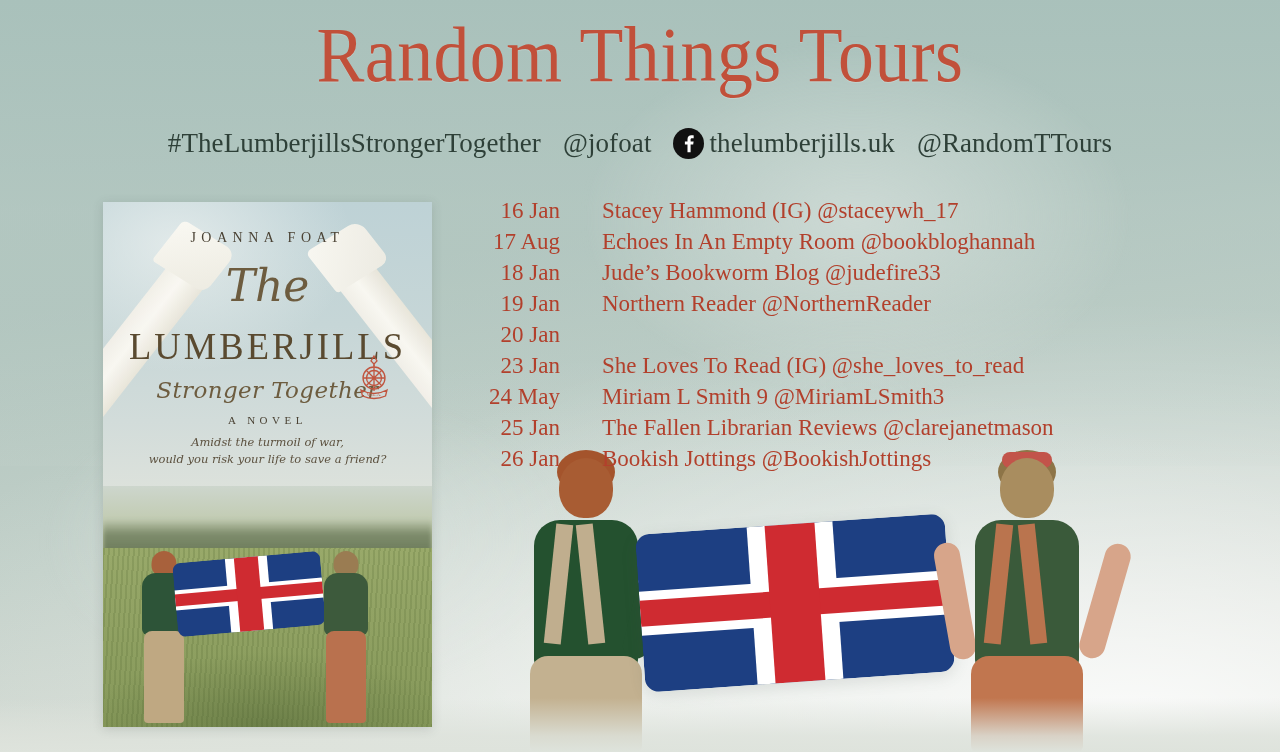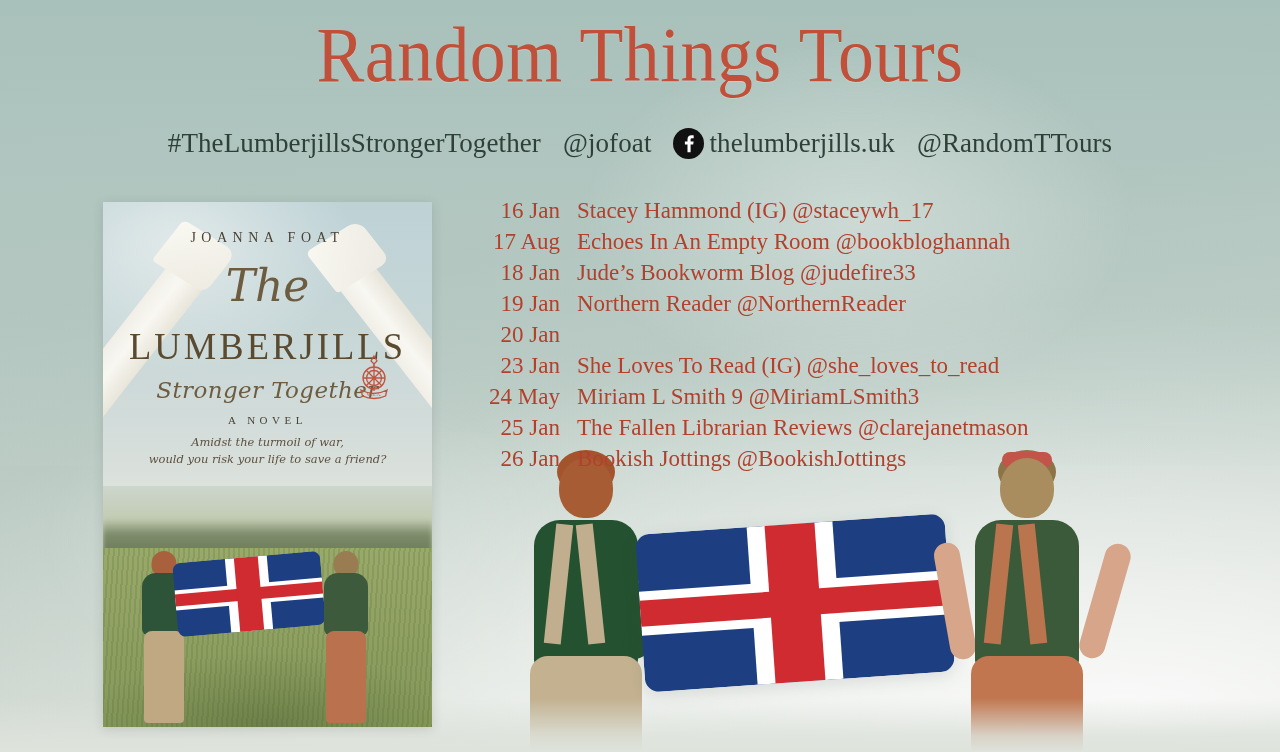--- a/index.html
+++ b/index.html
@@ -255,21 +255,21 @@
     white-space: nowrap;
   }
   .row .date {
     width: 74px;
     text-align: right;
     color: #b2402c;
     font-size: 23px;
     flex: 0 0 auto;
   }
   .row .who {
-    margin-left: 17px;
+    margin-left: 42px;
     color: #b2402c;
     font-size: 23px;
   }
 
   
   .scene { position: absolute; left: 0; right: 0; bottom: 0; height: 290px; }
   .fig {
     position: absolute; bottom: 0;
   }
   .fig .head {

